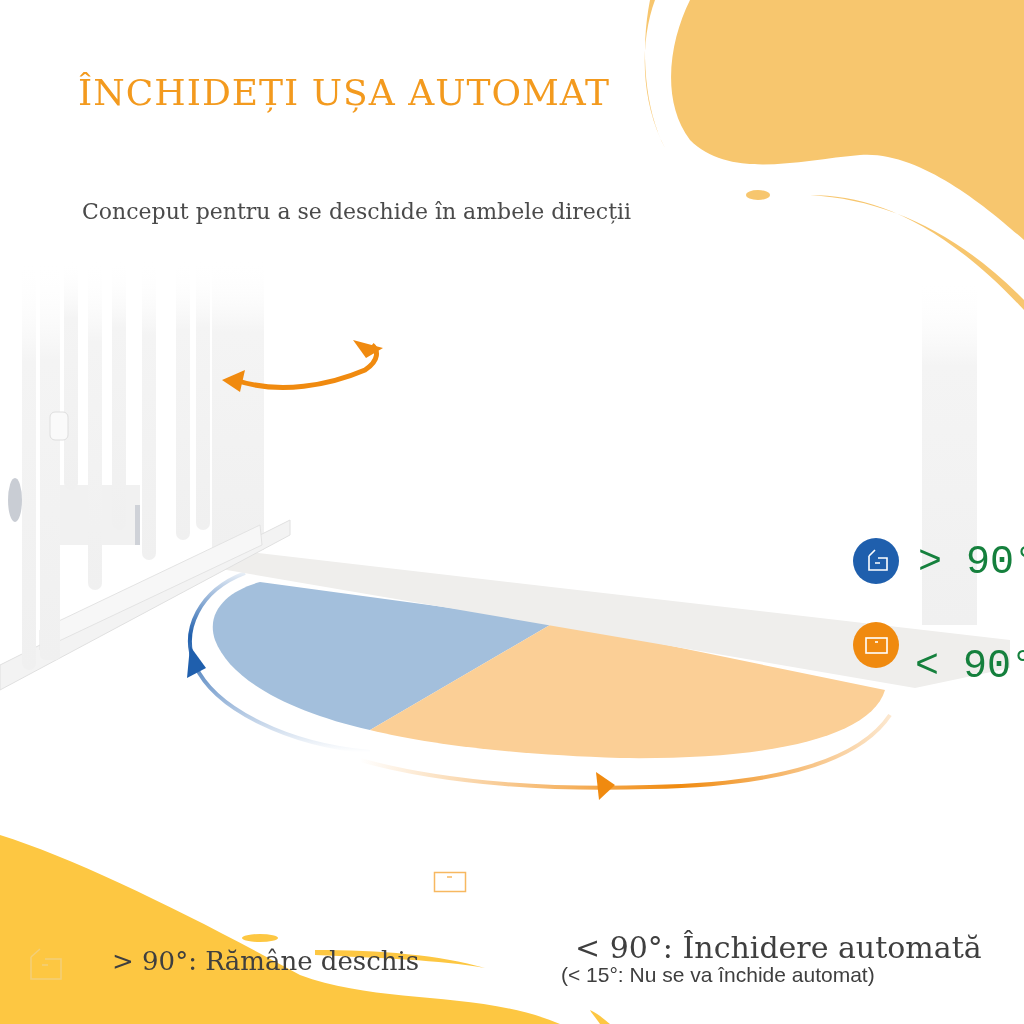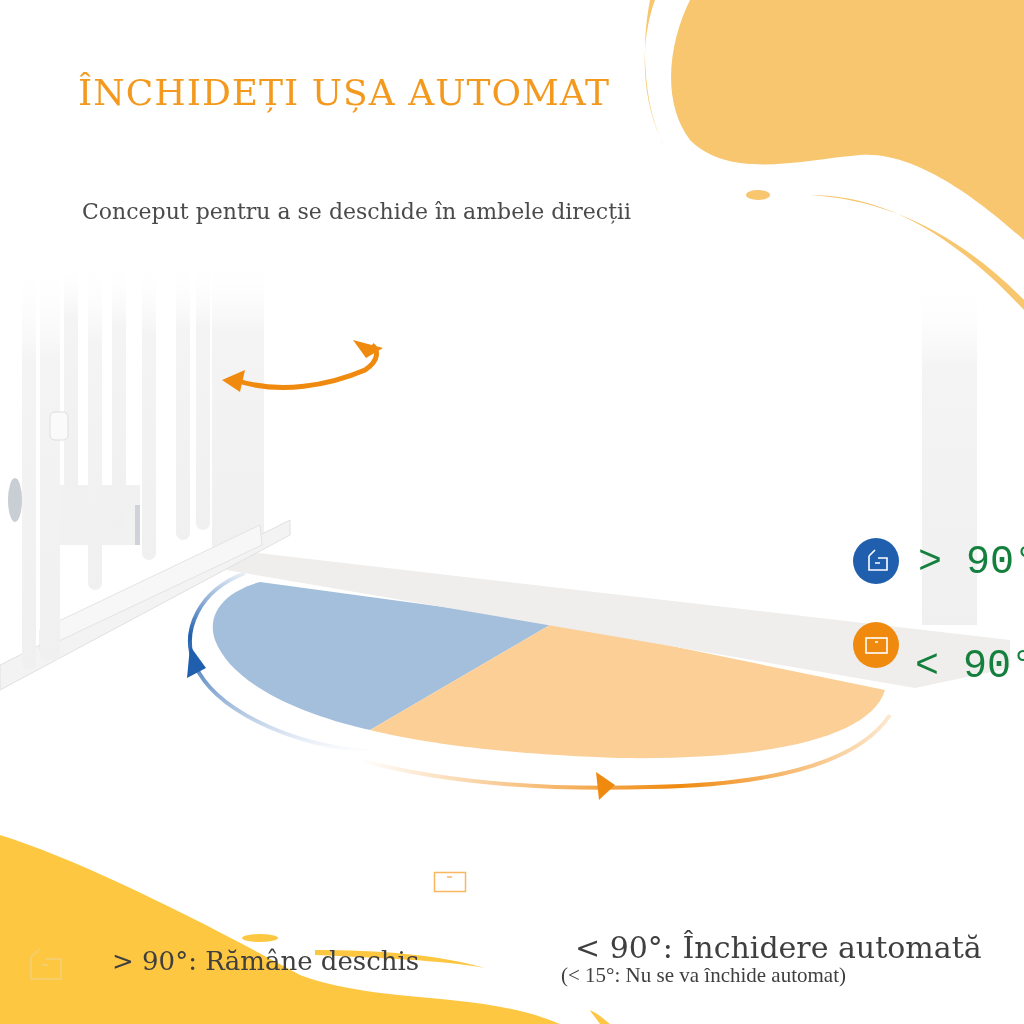--- a/index.html
+++ b/index.html
@@ -9,21 +9,21 @@
   .subtitle { position: absolute; left: 82px; top: 155px; font-family: "DejaVu Serif", serif; font-size: 22px; color: #4a4a4a; white-space: nowrap; margin-top: 44px; }
   .badge { position: absolute; width: 46px; height: 46px; border-radius: 50%; }
   .badge svg { position: absolute; left: 0; top: 0; }
   .badge-open { left: 853px; top: 538px; background: #1f5fad; }
   .badge-close { left: 853px; top: 622px; background: #f08a0f; }
   .angle { position: absolute; font-family: Liberation Mono, monospace; font-size: 40px; color: #15803d; white-space: nowrap; }
   .angle-open { left: 918px; top: 540px; }
   .angle-close { left: 915px; top: 644px; }
   .cap-left { position: absolute; left: 112px; top: 946px; font-family: "DejaVu Serif", serif; font-size: 26px; color: #3f3f3f; white-space: nowrap; }
   .cap-right { position: absolute; left: 575px; top: 930px; font-family: "DejaVu Serif", serif; font-size: 30px; color: #3f3f3f; white-space: nowrap; }
-  .cap-right-sub { position: absolute; left: 561px; top: 963px; font-family: Liberation Serif, serif; font-size: 21px; color: #3f3f3f; white-space: nowrap; }
+  .cap-right-sub { position: absolute; left: 561px; top: 963px; font-family: Liberation Sans, sans-serif; font-size: 21px; color: #3f3f3f; white-space: nowrap; }
 </style>
 </head>
 <body>
 
 <svg class="layer" viewBox="0 0 1024 1024">
 
   <path d="M690 0 C670 40 660 100 690 140 C730 180 800 160 860 155 C920 150 990 210 1024 240 L1024 0 Z" fill="#f7c66e"></path>
   <path d="M655 0 C640 40 640 100 665 148 C645 110 640 50 650 0 Z" fill="#f7c66e"></path>
   <path d="M810 195 C870 195 940 220 1024 310 L1024 300 C960 235 890 200 810 195 Z" fill="#f7c66e"></path>
   <ellipse cx="758" cy="195" rx="12" ry="5" fill="#f7c66e"></ellipse>

